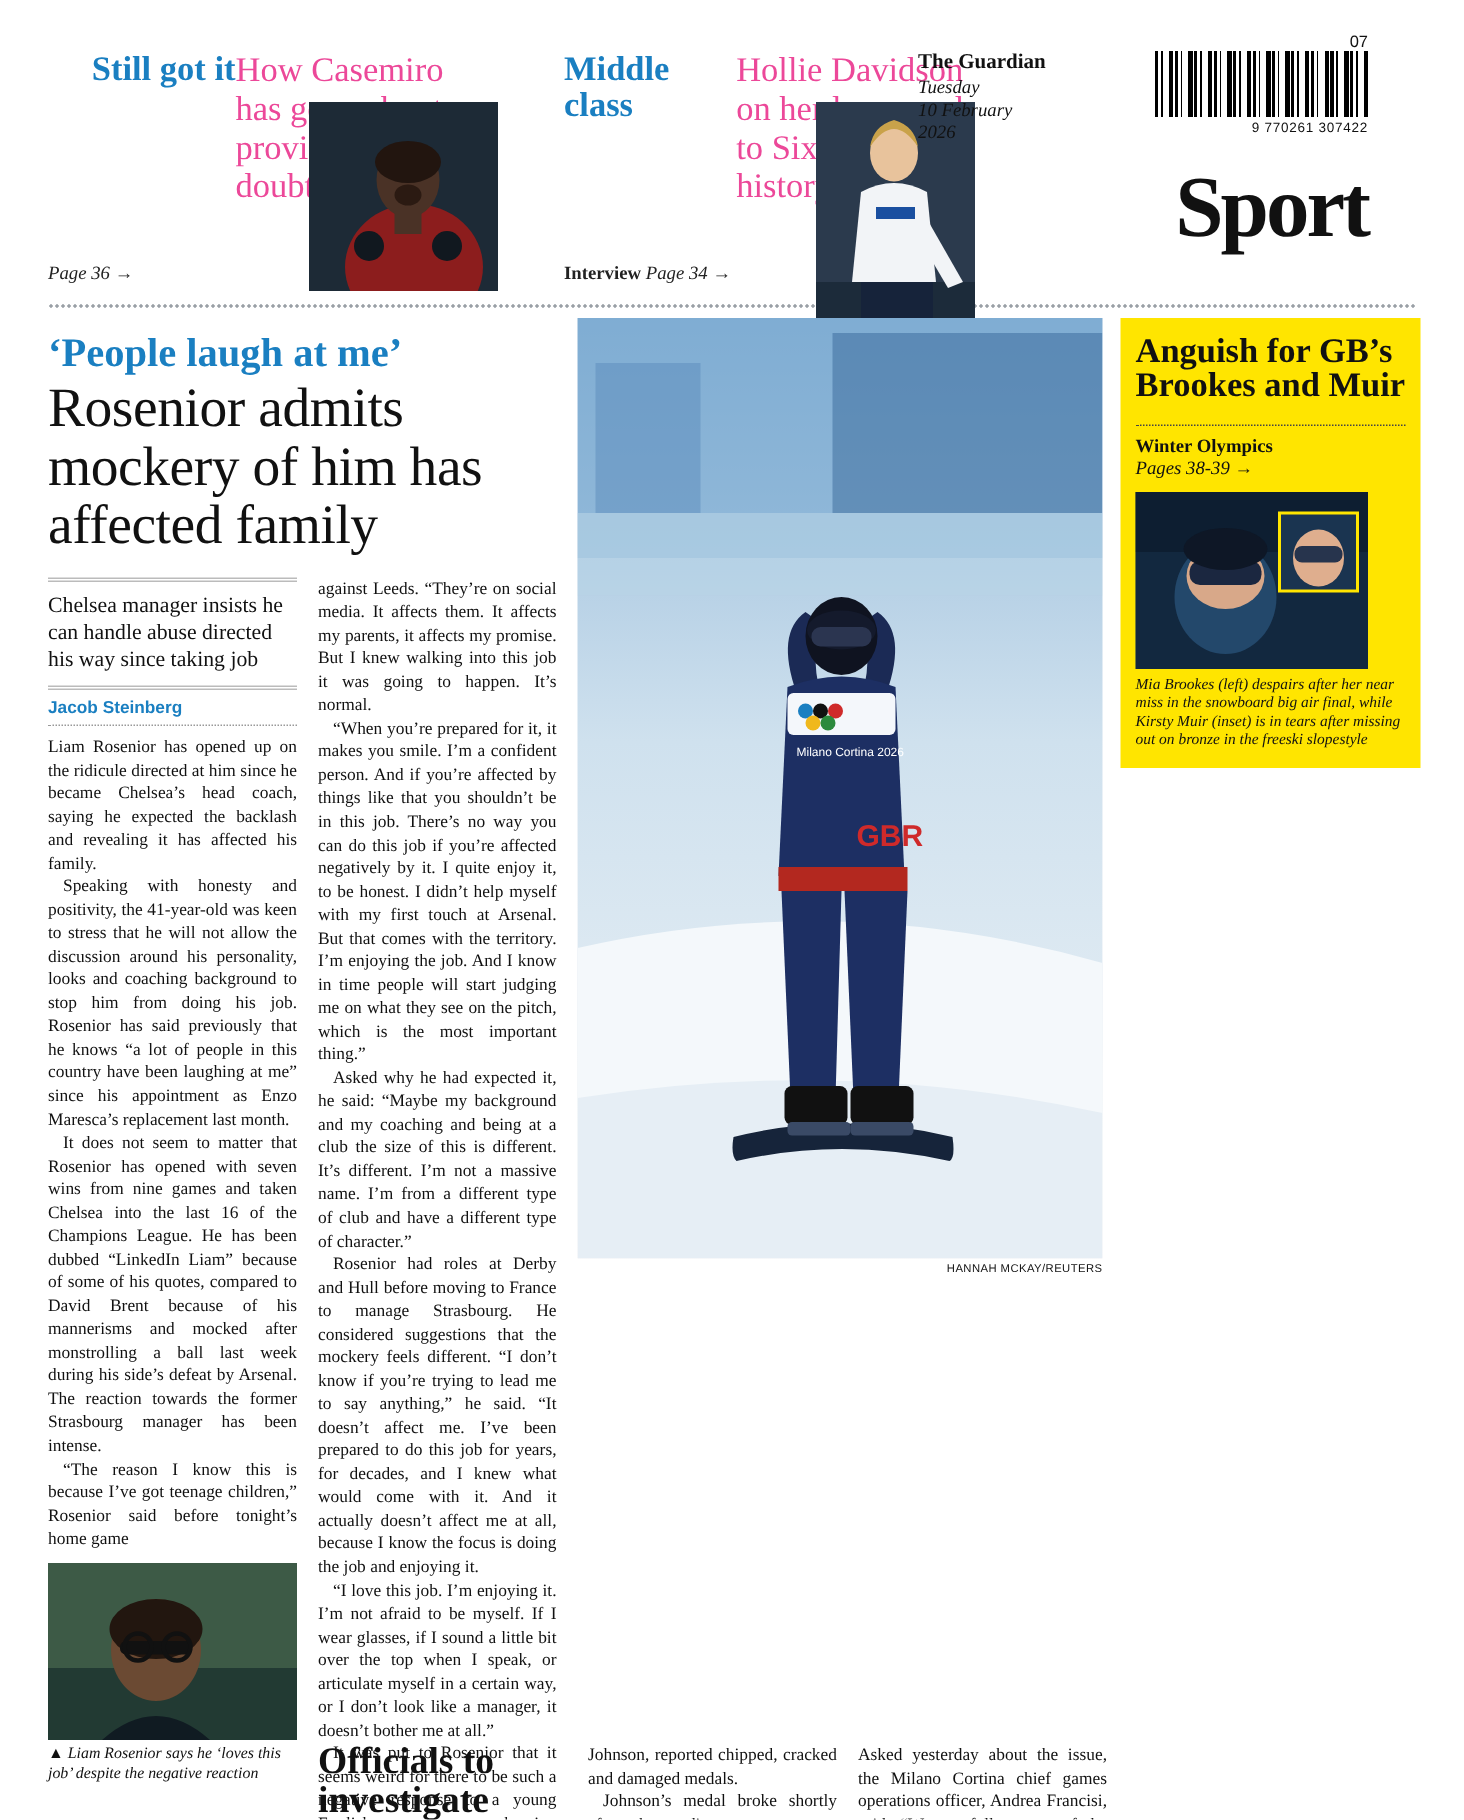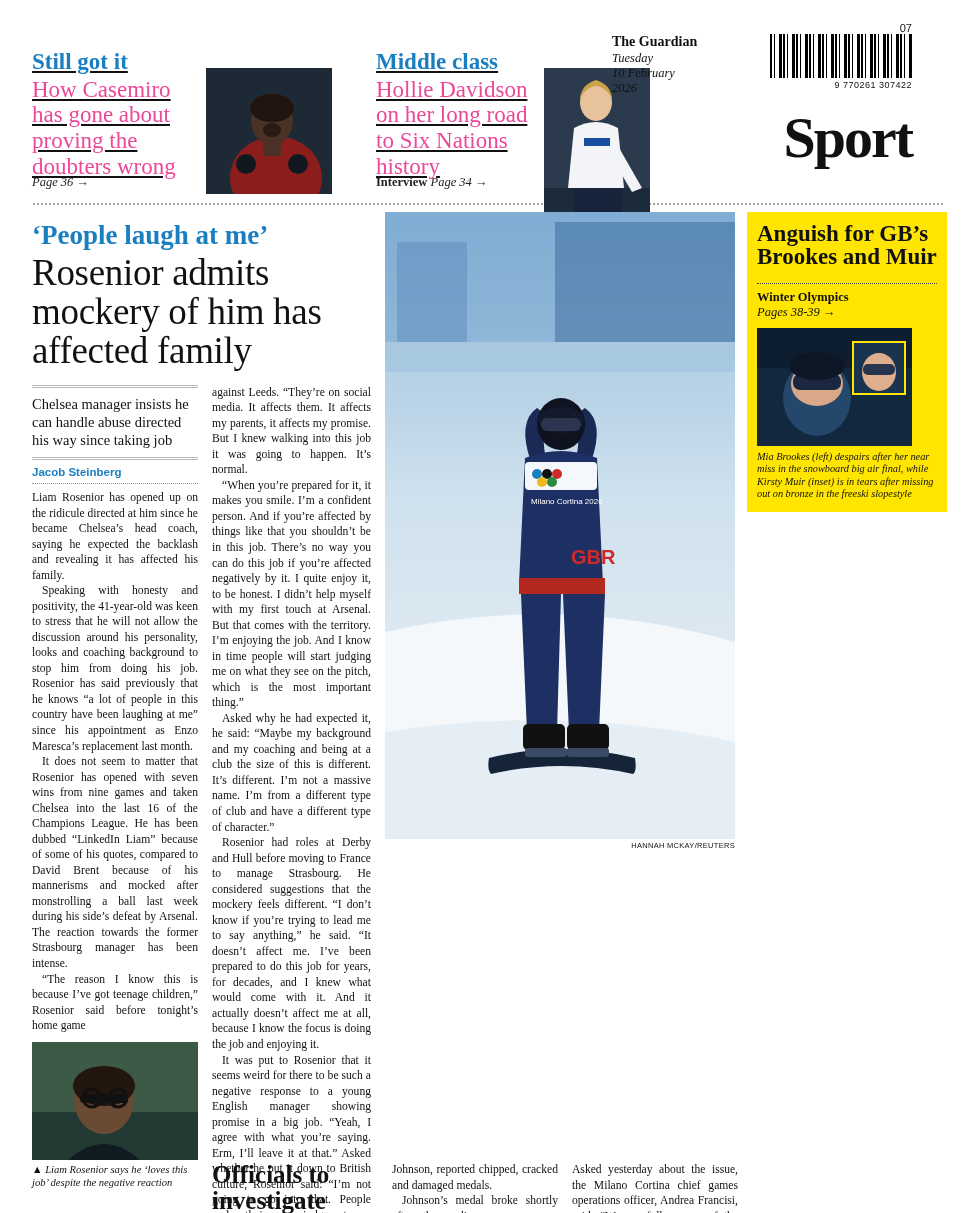--- a/index.html
+++ b/index.html
@@ -22,23 +22,22 @@
   
   .topstrip {
     display: flex;
     height: 196px;
     padding-top: 34px;
     position: relative;
   }
   .promo {
     position: relative;
     display: flex;
-    flex-direction: column;
-    justify-content: center;
-    text-decoration: underline;
+    flex-direction: row;
+    justify-content: flex-end;
   }
   .promo-a { width: 300px; }
   .promo-b { width: 270px; margin-left: 44px; }
   .promo-kicker {
     font-family: "Liberation Serif", serif;
     font-weight: bold;
     font-size: 23px;
     color: #1a7fc1;
     line-height: 1.05;
     margin: 0 0 2px 0;
@@ -401,20 +400,21 @@
           </div>
           <div class="left-caption">▲ Liam Rosenior says he ‘loves this job’ despite the negative reaction</div>
         </div>
 
         <div class="bodycol">
           <div class="bodytext">
             <p class="first">against Leeds. “They’re on social media. It affects them. It affects my parents, it affects my promise. But I knew walking into this job it was going to happen. It’s normal.</p>
             <p>“When you’re prepared for it, it makes you smile. I’m a confident person. And if you’re affected by things like that you shouldn’t be in this job. There’s no way you can do this job if you’re affected negatively by it. I quite enjoy it, to be honest. I didn’t help myself with my first touch at Arsenal. But that comes with the territory. I’m enjoying the job. And I know in time people will start judging me on what they see on the pitch, which is the most important thing.”</p>
             <p>Asked why he had expected it, he said: “Maybe my background and my coaching and being at a club the size of this is different. It’s different. I’m not a massive name. I’m from a different type of club and have a different type of character.”</p>
             <p>Rosenior had roles at Derby and Hull before moving to France to manage Strasbourg. He considered suggestions that the mockery feels different. “I don’t know if you’re trying to lead me to say anything,” he said. “It doesn’t affect me. I’ve been prepared to do this job for years, for decades, and I knew what would come with it. And it actually doesn’t affect me at all, because I know the focus is doing the job and enjoying it.</p>
+            <p>“I love this job. I’m enjoying it. I’m not afraid to be myself. If I wear glasses, if I sound a little bit over the top when I speak, or articulate myself in a certain way, or I don’t look like a manager, it doesn’t bother me at all.”</p>
             <p>It was put to Rosenior that it seems weird for there to be such a negative response to a young English manager showing promise in a big job. “Yeah, I agree with what you’re saying. Erm, I’ll leave it at that.” Asked whether he put it down to British culture, Rosenior said: “I’m not going to go into that. People make their own judgments on people before they meet them. That’s part of life.”</p>
 
           </div>
         </div>
       </div>
     </div>
 
     <div class="col-mid">
       <div class="centre-photo">
         <svg width="350" height="627" viewBox="0 0 350 627">

